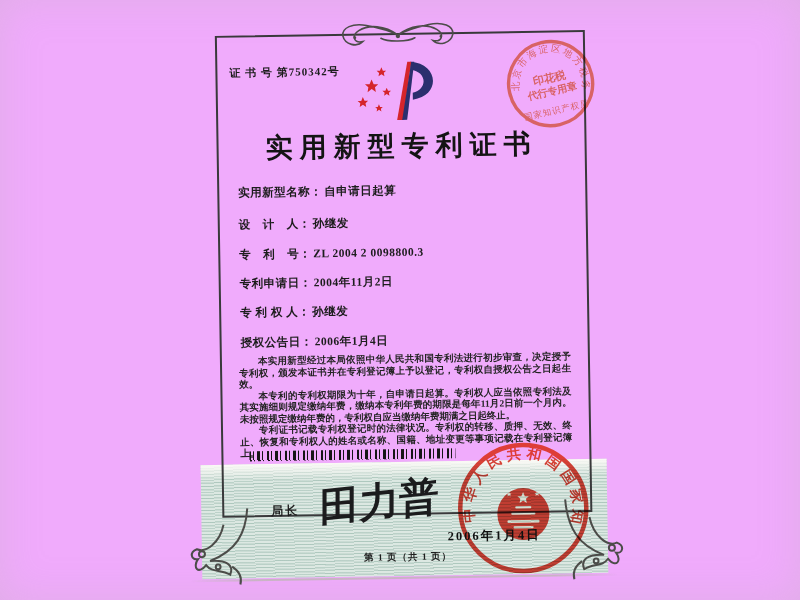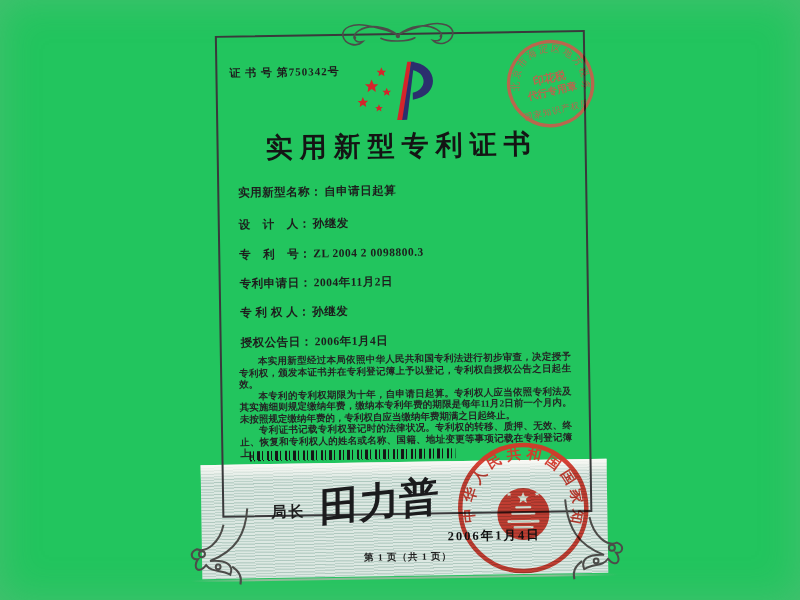--- a/index.html
+++ b/index.html
@@ -3,21 +3,21 @@
 <meta charset="utf-8">
 <style>
   html,body{margin:0;padding:0;}
   body{
     width:800px;height:600px;overflow:hidden;
     background:#fcfbf8;
     font-family:"Liberation Serif","DejaVu Serif",serif;
     color:#1d1d1d;
     position:relative;
   }
-  .photo{position:absolute;inset:0;width:800px;height:600px;background:#22c55e;
+  .photo{position:absolute;inset:0;width:800px;height:600px;background:#f0abfc;
     box-shadow:inset 0 0 40px rgba(180,178,170,.25);}
   .cert{position:absolute;inset:0;transform:rotate(-0.9deg);transform-origin:400px 300px;}
 
   
   .texture-band{
     position:absolute;left:198px;top:462px;width:406px;height:114px;
     background-color:#dce8e2;
     background-image:
       linear-gradient(#fbfaf6, rgba(251,250,246,0) 14%),
       repeating-linear-gradient(178deg, rgba(110,155,140,.30) 0 1px, rgba(255,255,255,0) 1px 3px),
@@ -52,21 +52,21 @@
     font-size:9.5px;line-height:11.5px;font-weight:bold;text-align:justify;color:#242424;}
   .paras p{margin:0;text-indent:2em;}
 
   .barcode{position:absolute;left:247px;top:449px;width:206px;height:10px;z-index:3;
     background:repeating-linear-gradient(90deg,
       #161616 0 2px, transparent 2px 4px,
       #161616 4px 5px, transparent 5px 8px,
       #161616 8px 11px, transparent 11px 13px,
       #161616 13px 14px, transparent 14px 18px);}
 
-  .sig-title{position:absolute;left:268px;top:501px;font-size:15px;font-weight:bold;
+  .sig-title{position:absolute;left:268px;top:501px;font-size:12px;font-weight:bold;
     z-index:3;letter-spacing:2px;}
   .sig-name{position:absolute;left:316px;top:474px;font-size:40px;font-weight:bold;
     z-index:4;transform:rotate(-5deg) skewX(-6deg);color:#1b1b1d;
     font-family:"DejaVu Serif","Liberation Serif",serif;}
 
   .footer-page{position:absolute;left:219px;top:551px;width:370px;text-align:center;
     font-size:9.5px;font-weight:bold;z-index:3;letter-spacing:1px;}
 
   .stamp{position:absolute;left:504px;top:36px;width:100px;height:100px;z-index:4;
     transform:rotate(-12deg);mix-blend-mode:multiply;opacity:.85;}

